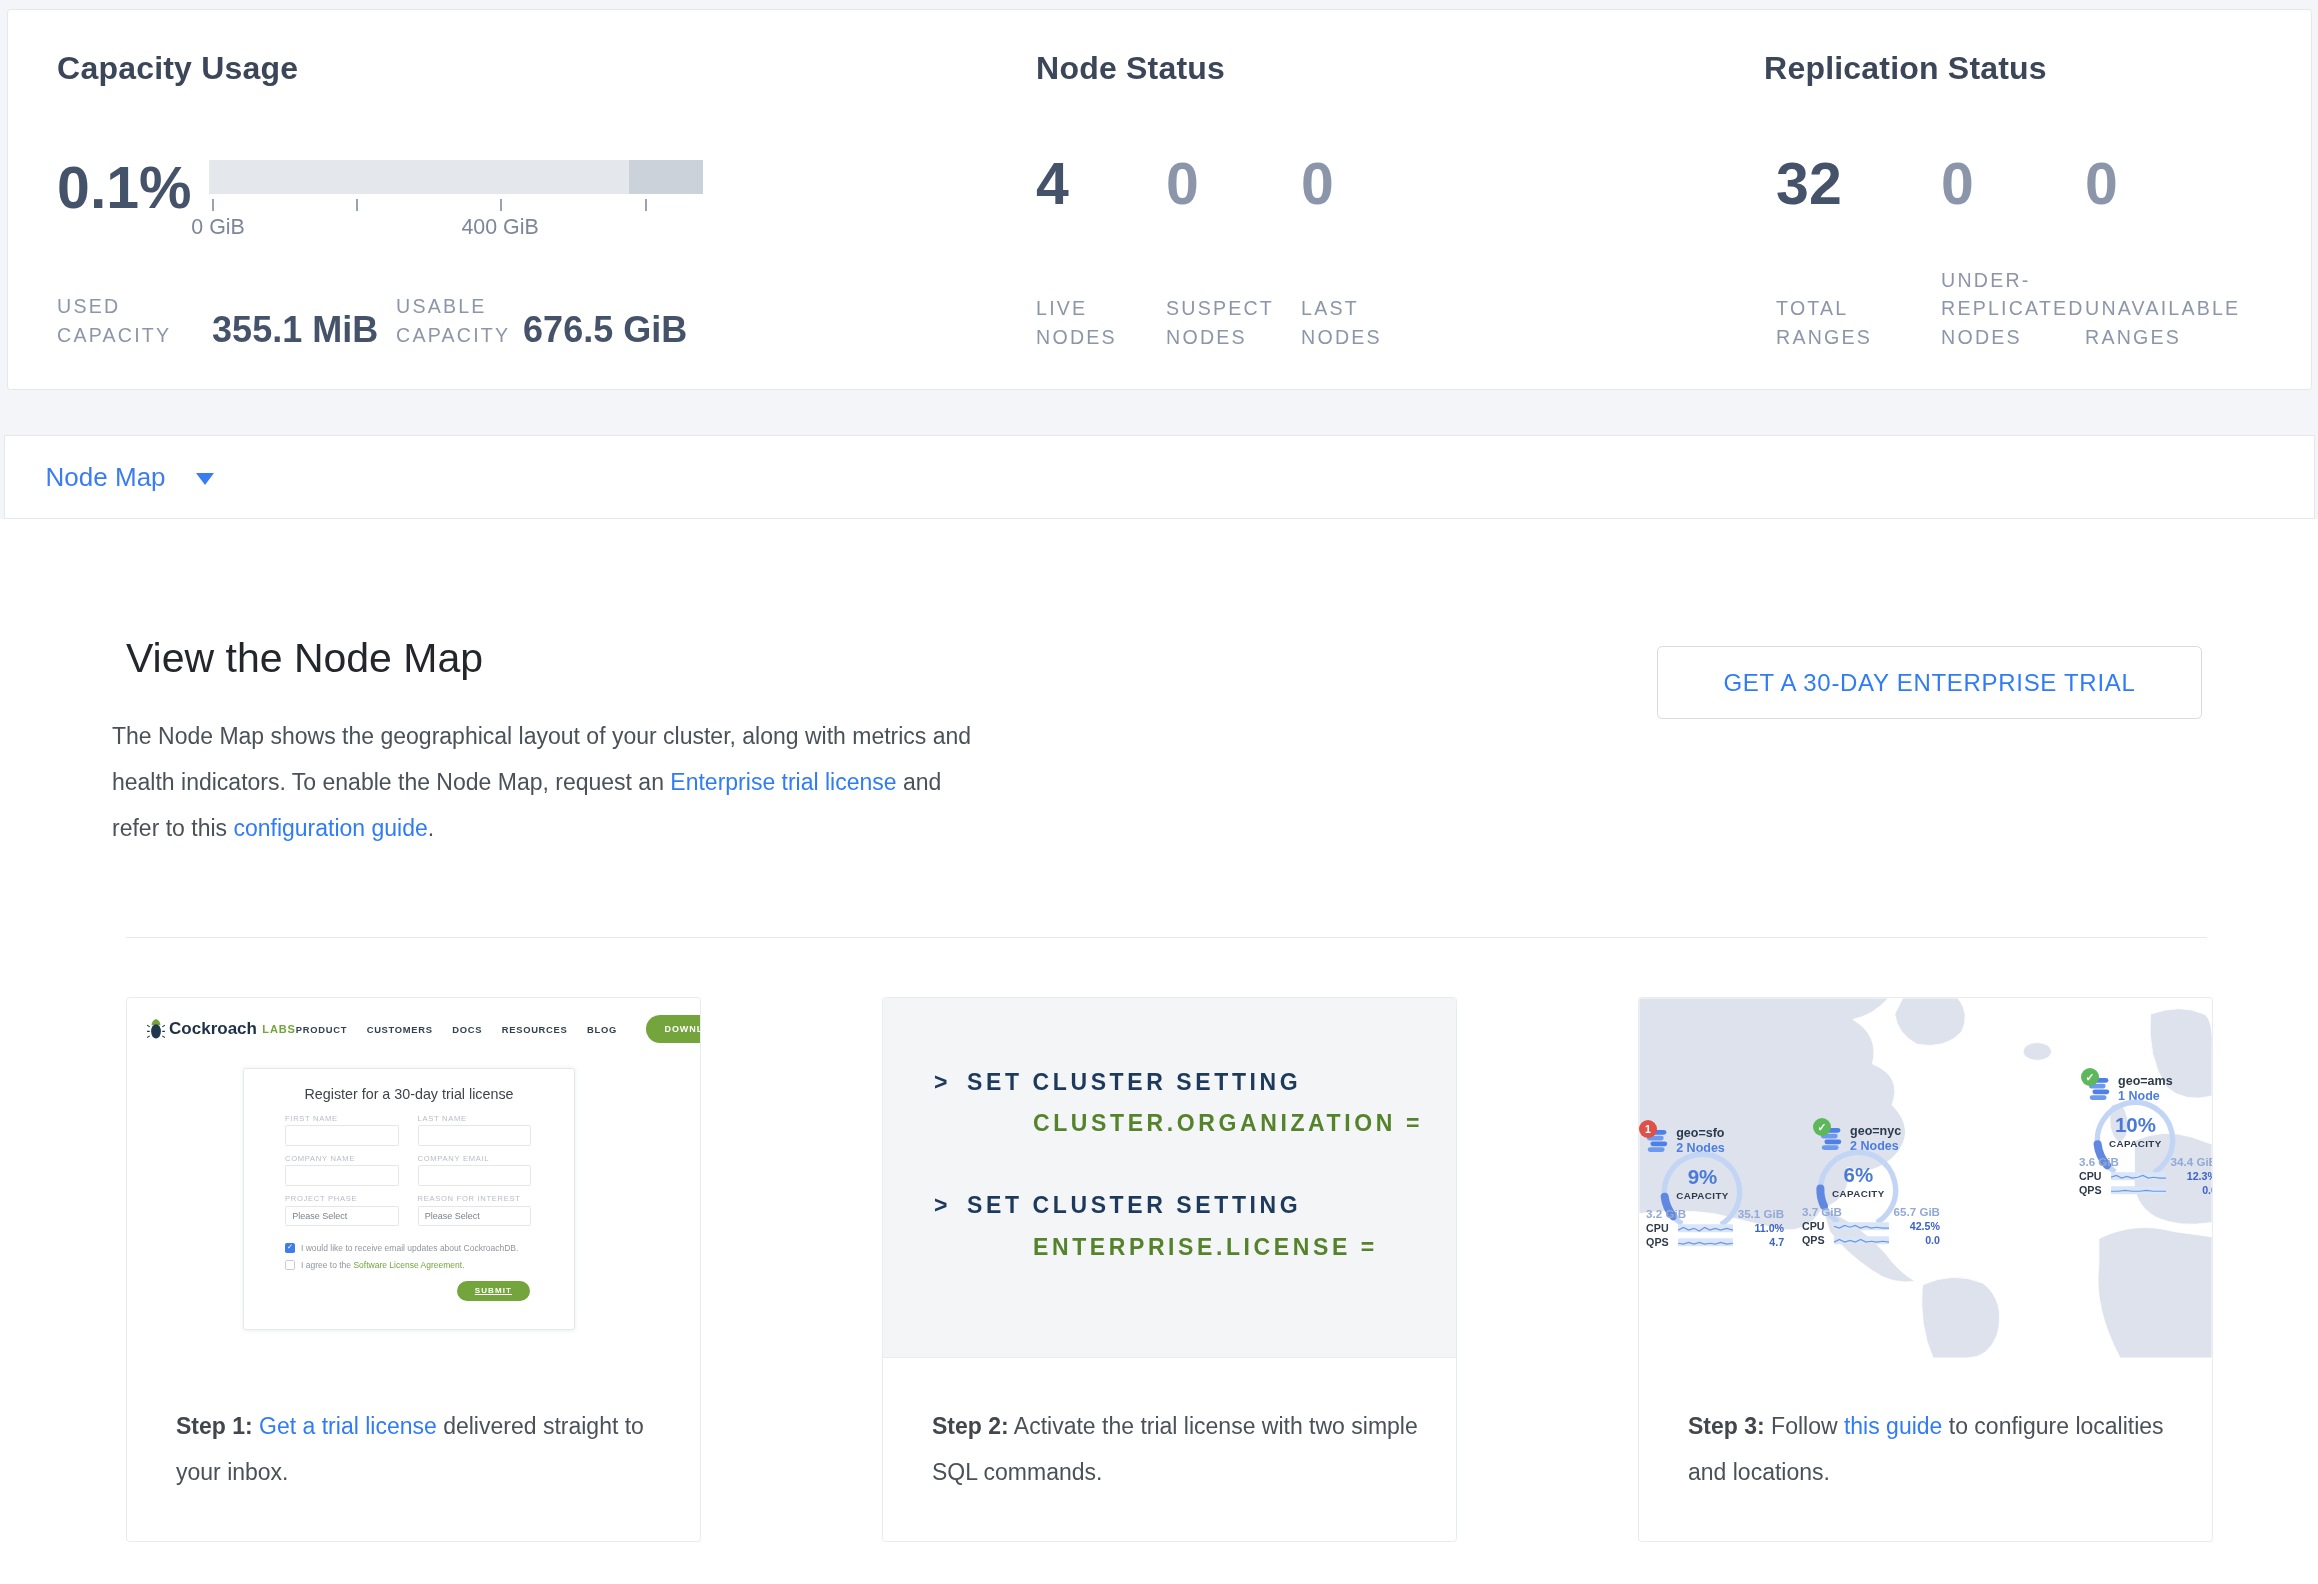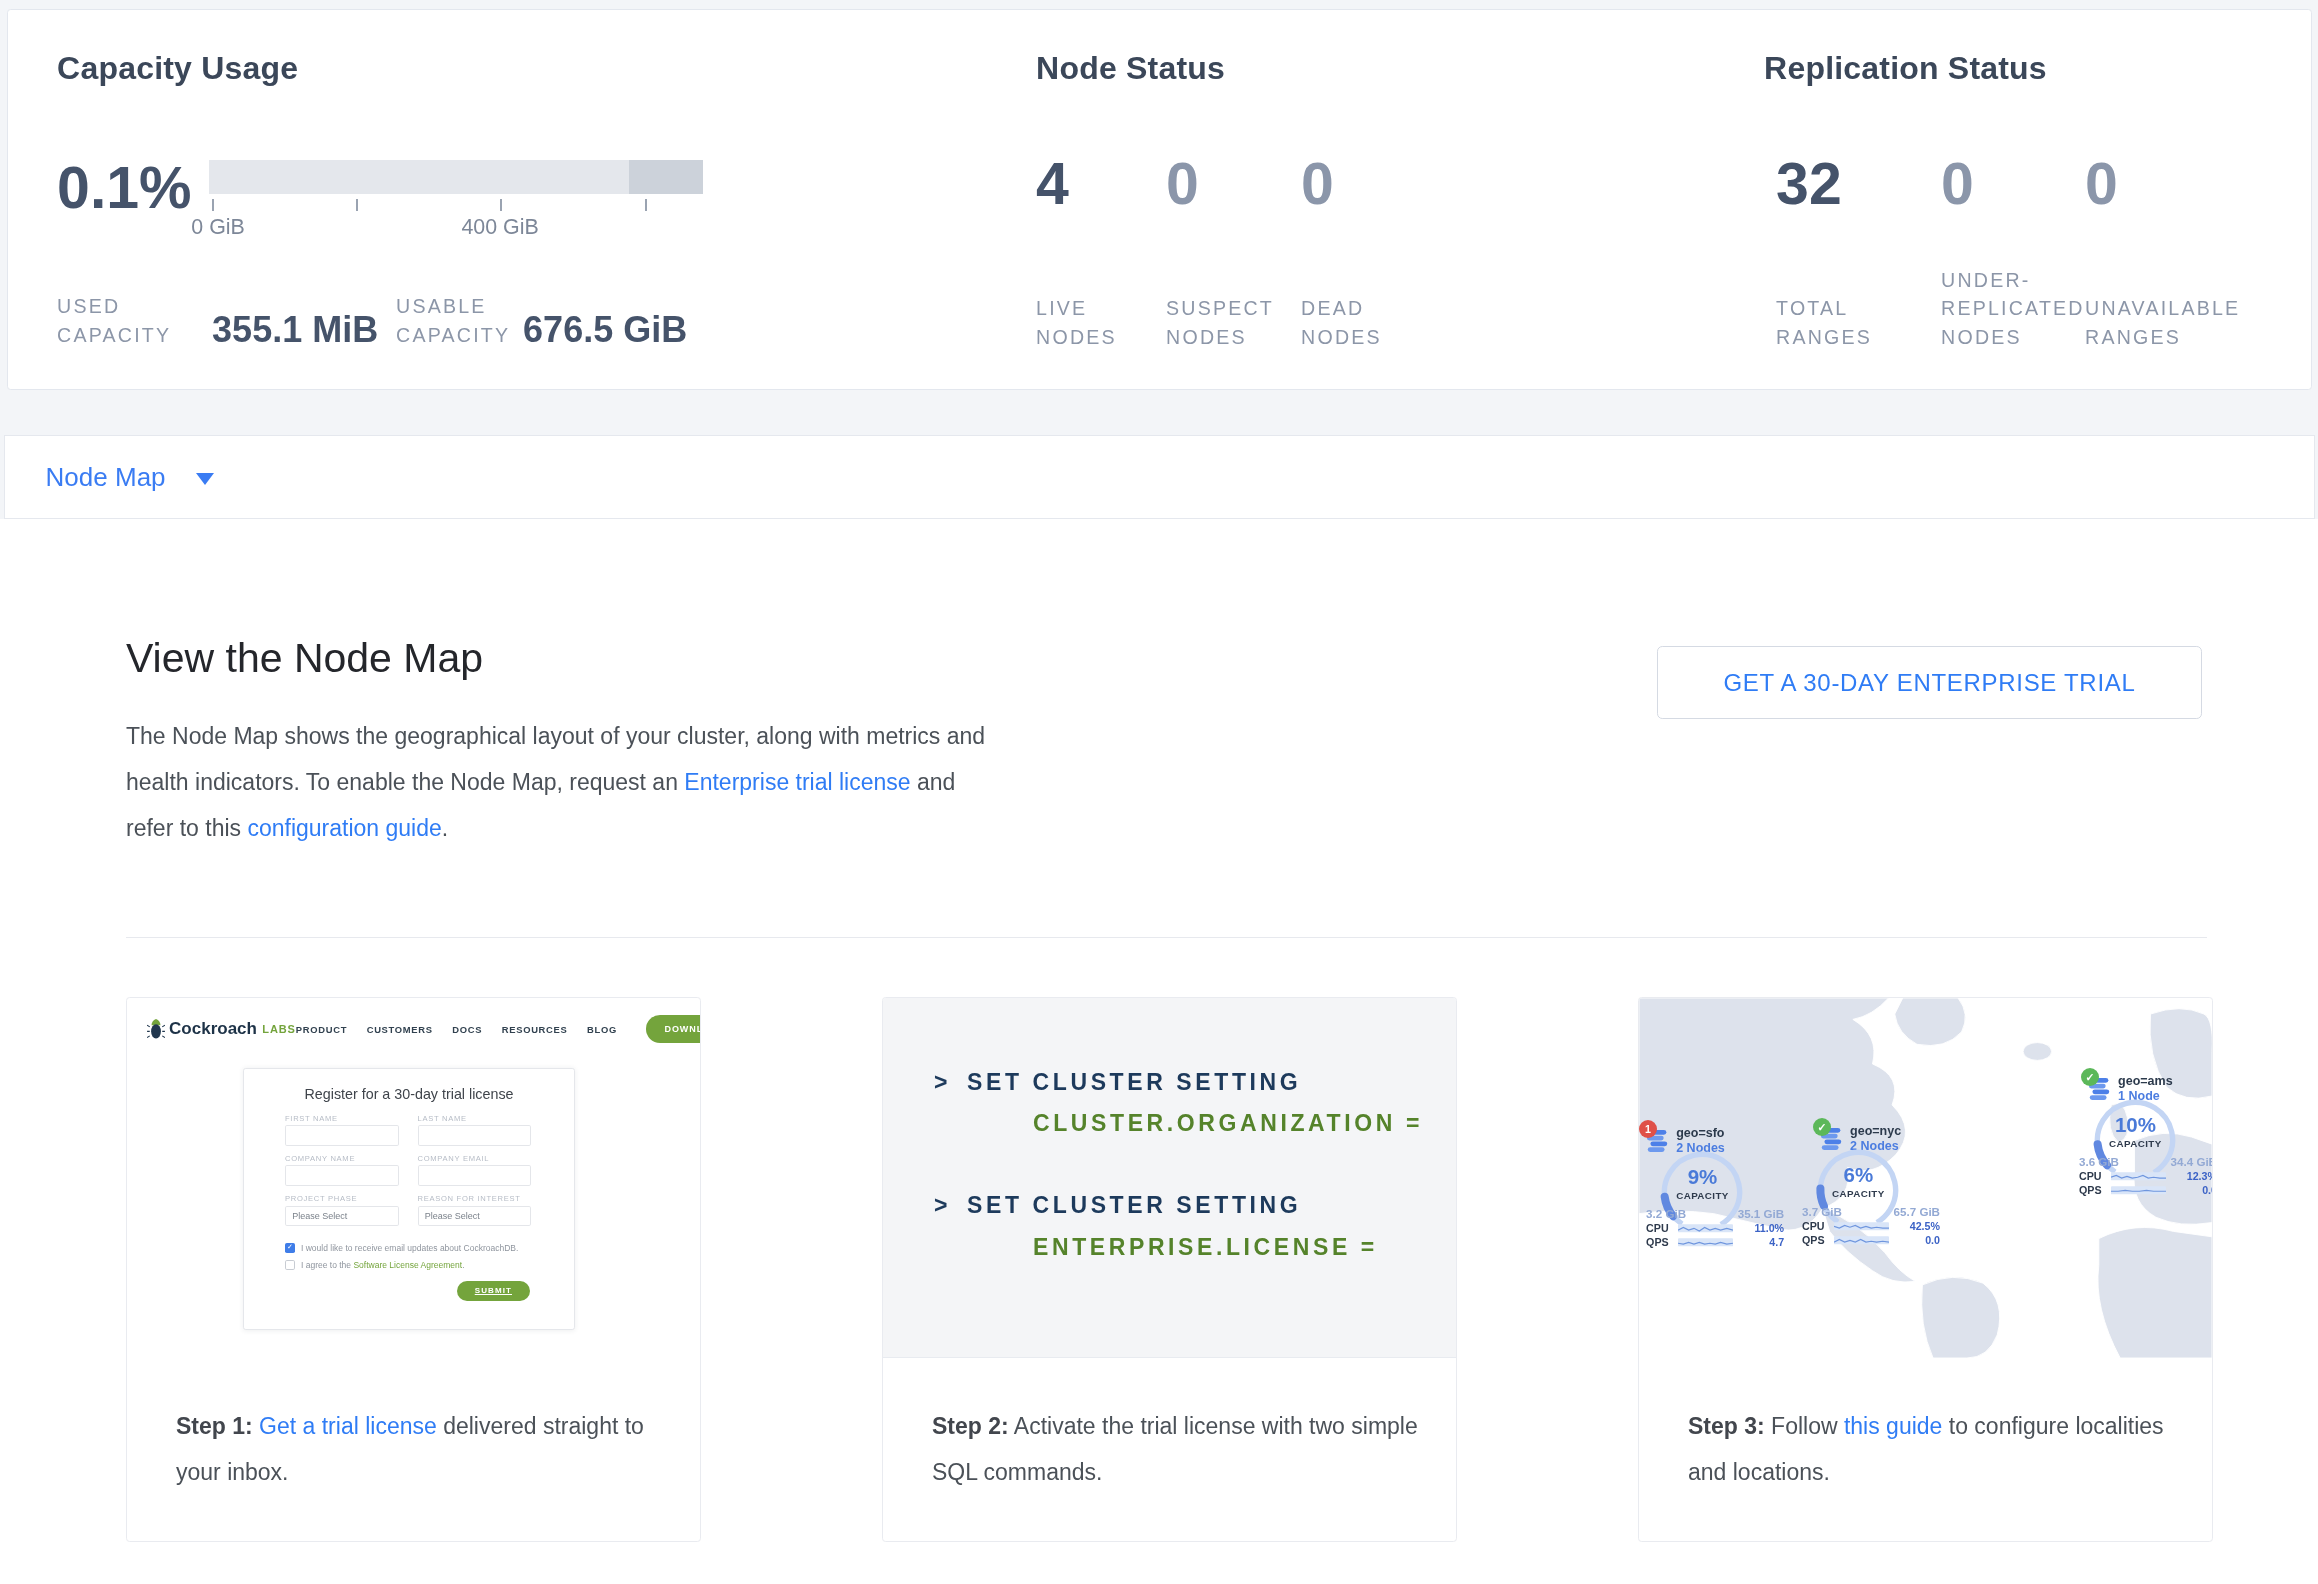--- a/index.html
+++ b/index.html
@@ -41,21 +41,21 @@
   
   .selector-bar { margin:0 3.6px; height:84px; background:#fff; border:0.9px solid #e5e8ee;
     display:flex; align-items:center; padding-left:41px; }
   .selector-label { font-size:26px; color:#3a7cf3; font-weight:500; }
   .caret-down { width:0; height:0; border-left:9.8px solid transparent; border-right:9.8px solid transparent;
     border-top:12.5px solid #3a7cf3; margin-left:30px; margin-top:3.6px; }
 
   
   .main { position:relative; height:1067px; background:#fff; }
   .intro-title { position:absolute; left:126px; top:116px; font-size:41px; font-weight:500; color:#24262b;text-align:right; }
-  .intro-desc { position:absolute; left:126px; top:194px; width:883px; font-size:23px; line-height:46px; color:#4b5158; }
+  .intro-desc { position:absolute; left:112px; top:194px; width:883px; font-size:23px; line-height:46px; color:#4b5158; }
   a.link { color:#2f7cf5; text-decoration:none; cursor:pointer; }
   .trial-btn { position:absolute; left:1657px; top:127px; width:545px; height:73px; background:#fff;
     border:1.3px solid #d5dae3; border-radius:5.3px; font-family:"Liberation Sans",sans-serif;
     font-size:24px; letter-spacing:0.7px; color:#2f7cf5; font-weight:500; cursor:pointer; }
   .divider { position:absolute; left:126px; top:418px; width:2081px; height:0.9px; background:#e7e9ee; }
 
   .cards { position:absolute; left:126px; top:478px; display:flex; gap:181px; }
   .card { width:575px; height:545px; background:#fff; border:0.9px solid #e9ebf0; border-radius:3.6px; overflow:hidden; }
   .card-media { position:relative; width:573px; height:360px; }
   .card-caption { padding:45px 9px 0 49px; font-size:23px; line-height:46px; color:#4b5158; }
@@ -162,21 +162,21 @@
         <div class="stat-item" style="left:0;width:130px">
           <div class="stat-num">4</div>
           <div class="stat-label" style="width:107px">LIVE NODES</div>
         </div>
         <div class="stat-item" style="left:130px;width:135px">
           <div class="stat-num dim">0</div>
           <div class="stat-label" style="width:116px">SUSPECT NODES</div>
         </div>
         <div class="stat-item" style="left:265px;width:143px">
           <div class="stat-num dim">0</div>
-          <div class="stat-label" style="width:107px">DEAD NODES</div>
+          <div class="stat-label" style="width:107px">LAST NODES</div>
         </div>
       </div>
     </div>
 
     <div class="stat-col col-repl">
       <h3>Replication Status</h3>
       <div class="stat-group">
         <div class="stat-item" style="left:12px;width:177px">
           <div class="stat-num">32</div>
           <div class="stat-label" style="width:107px">TOTAL RANGES</div>

